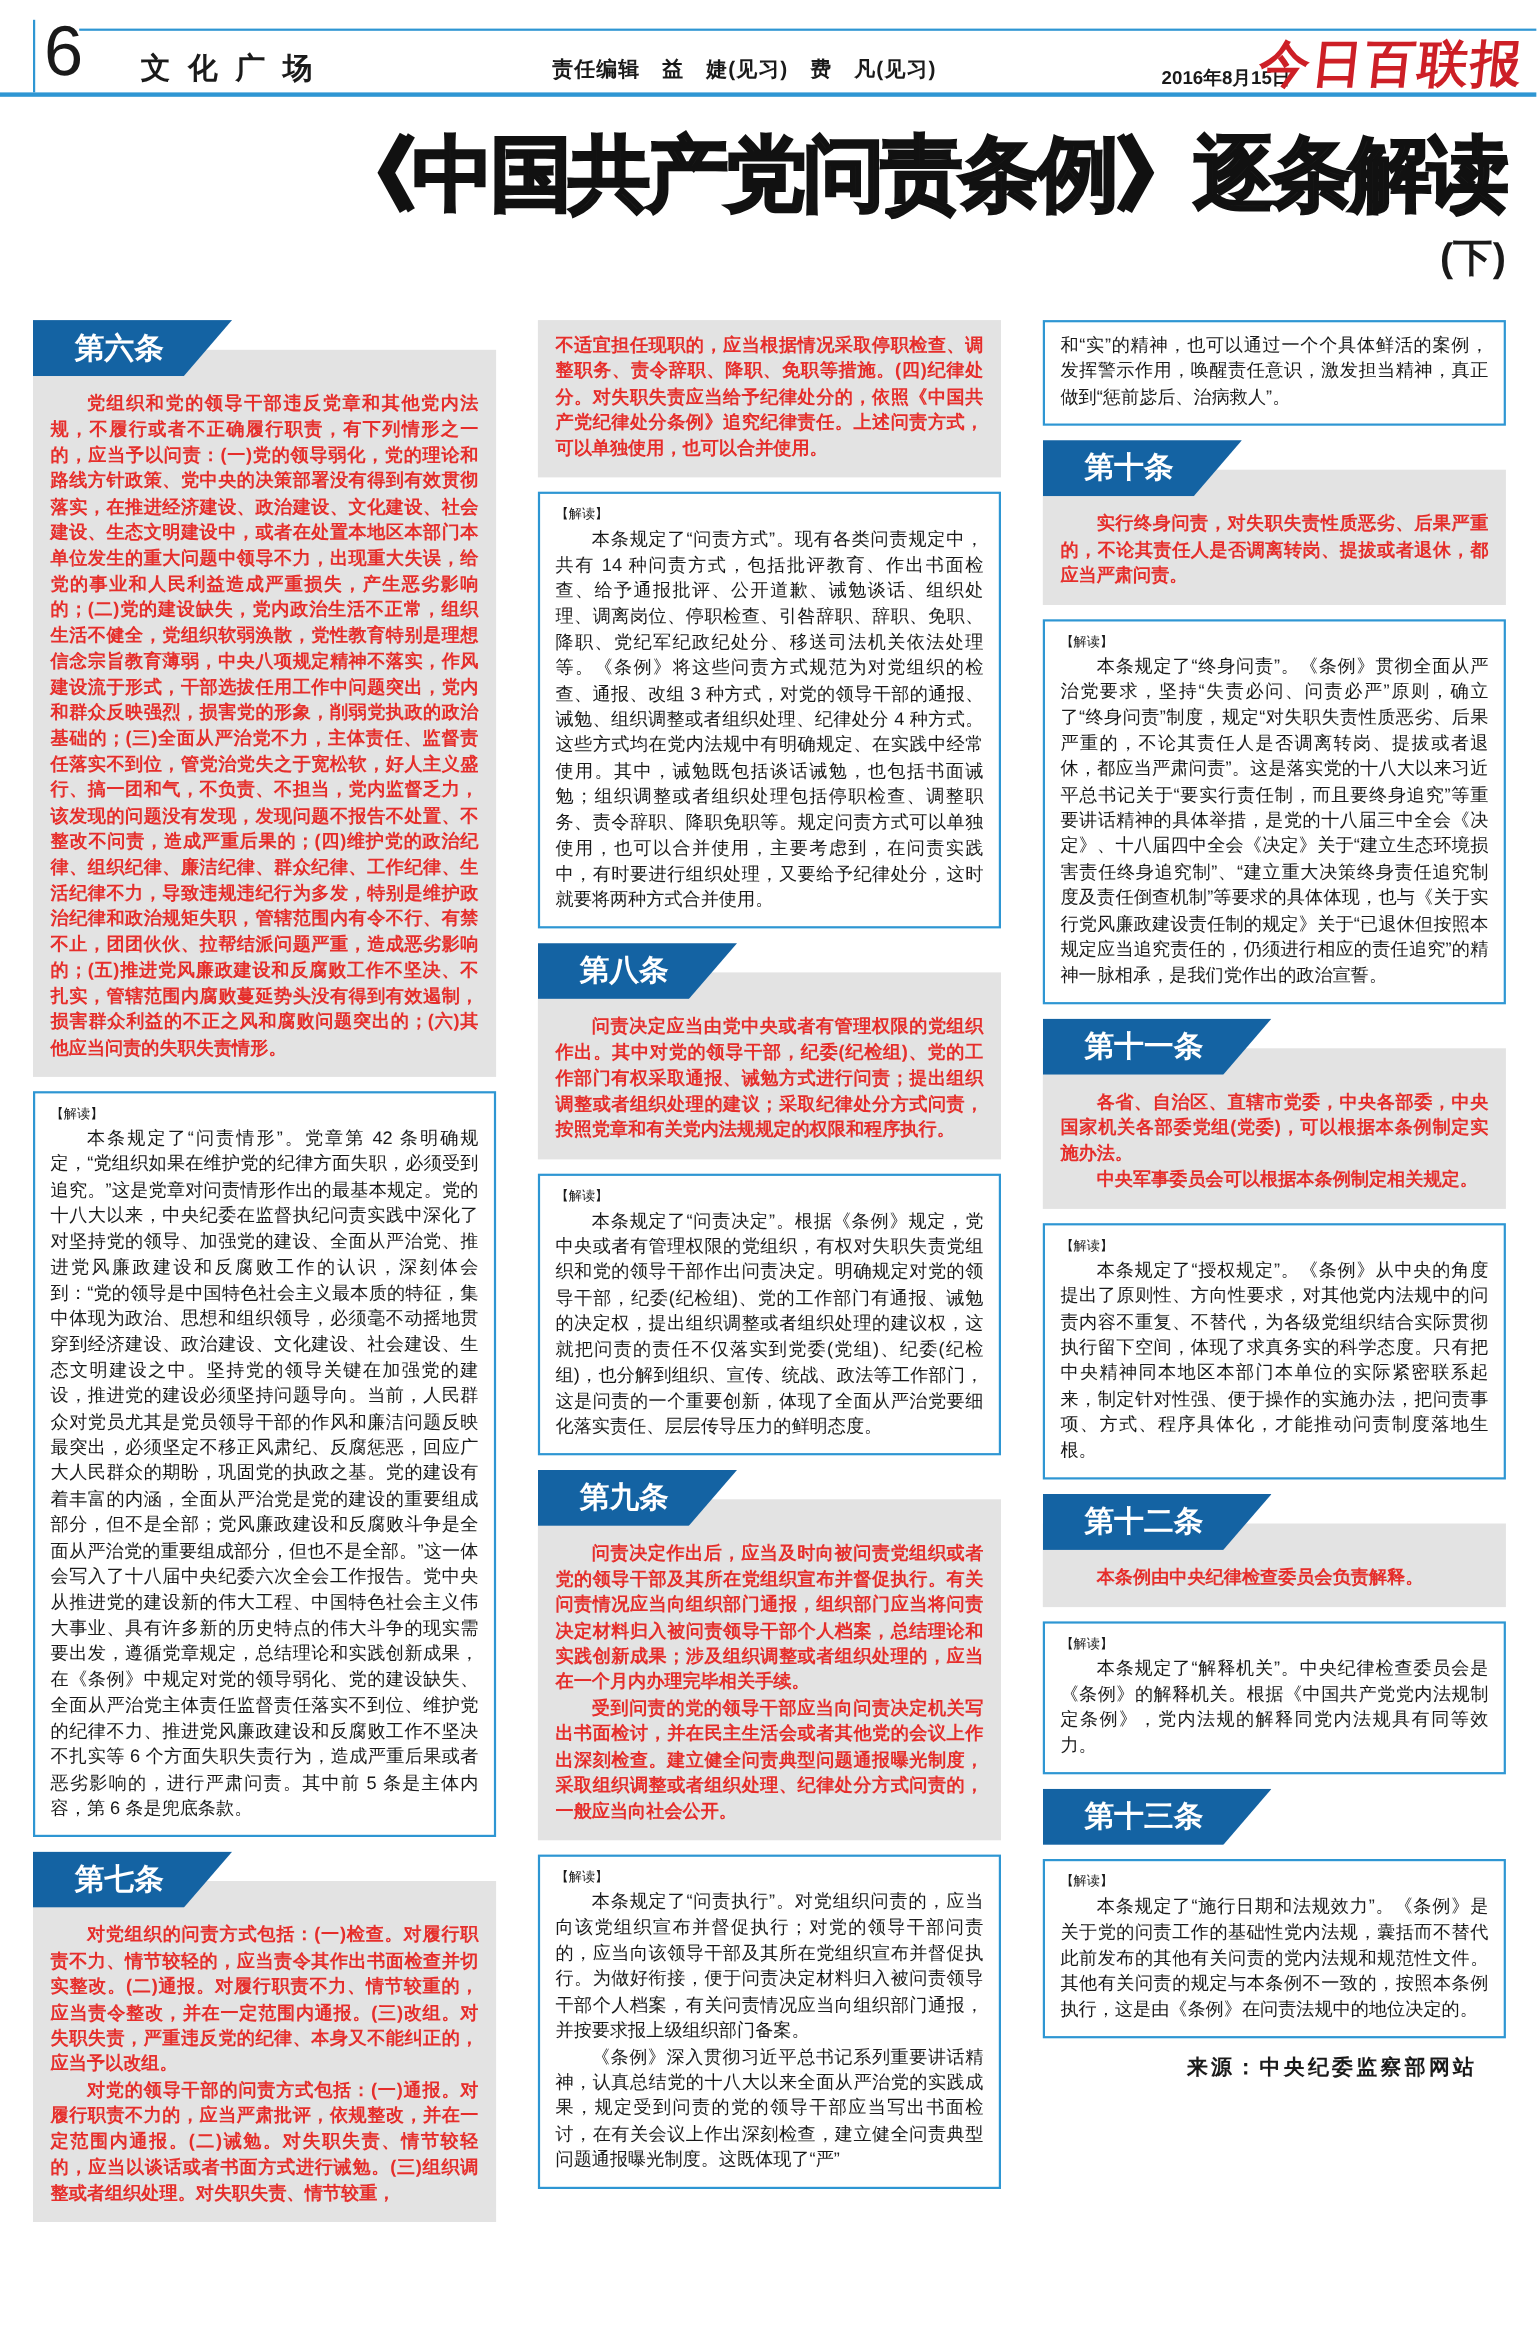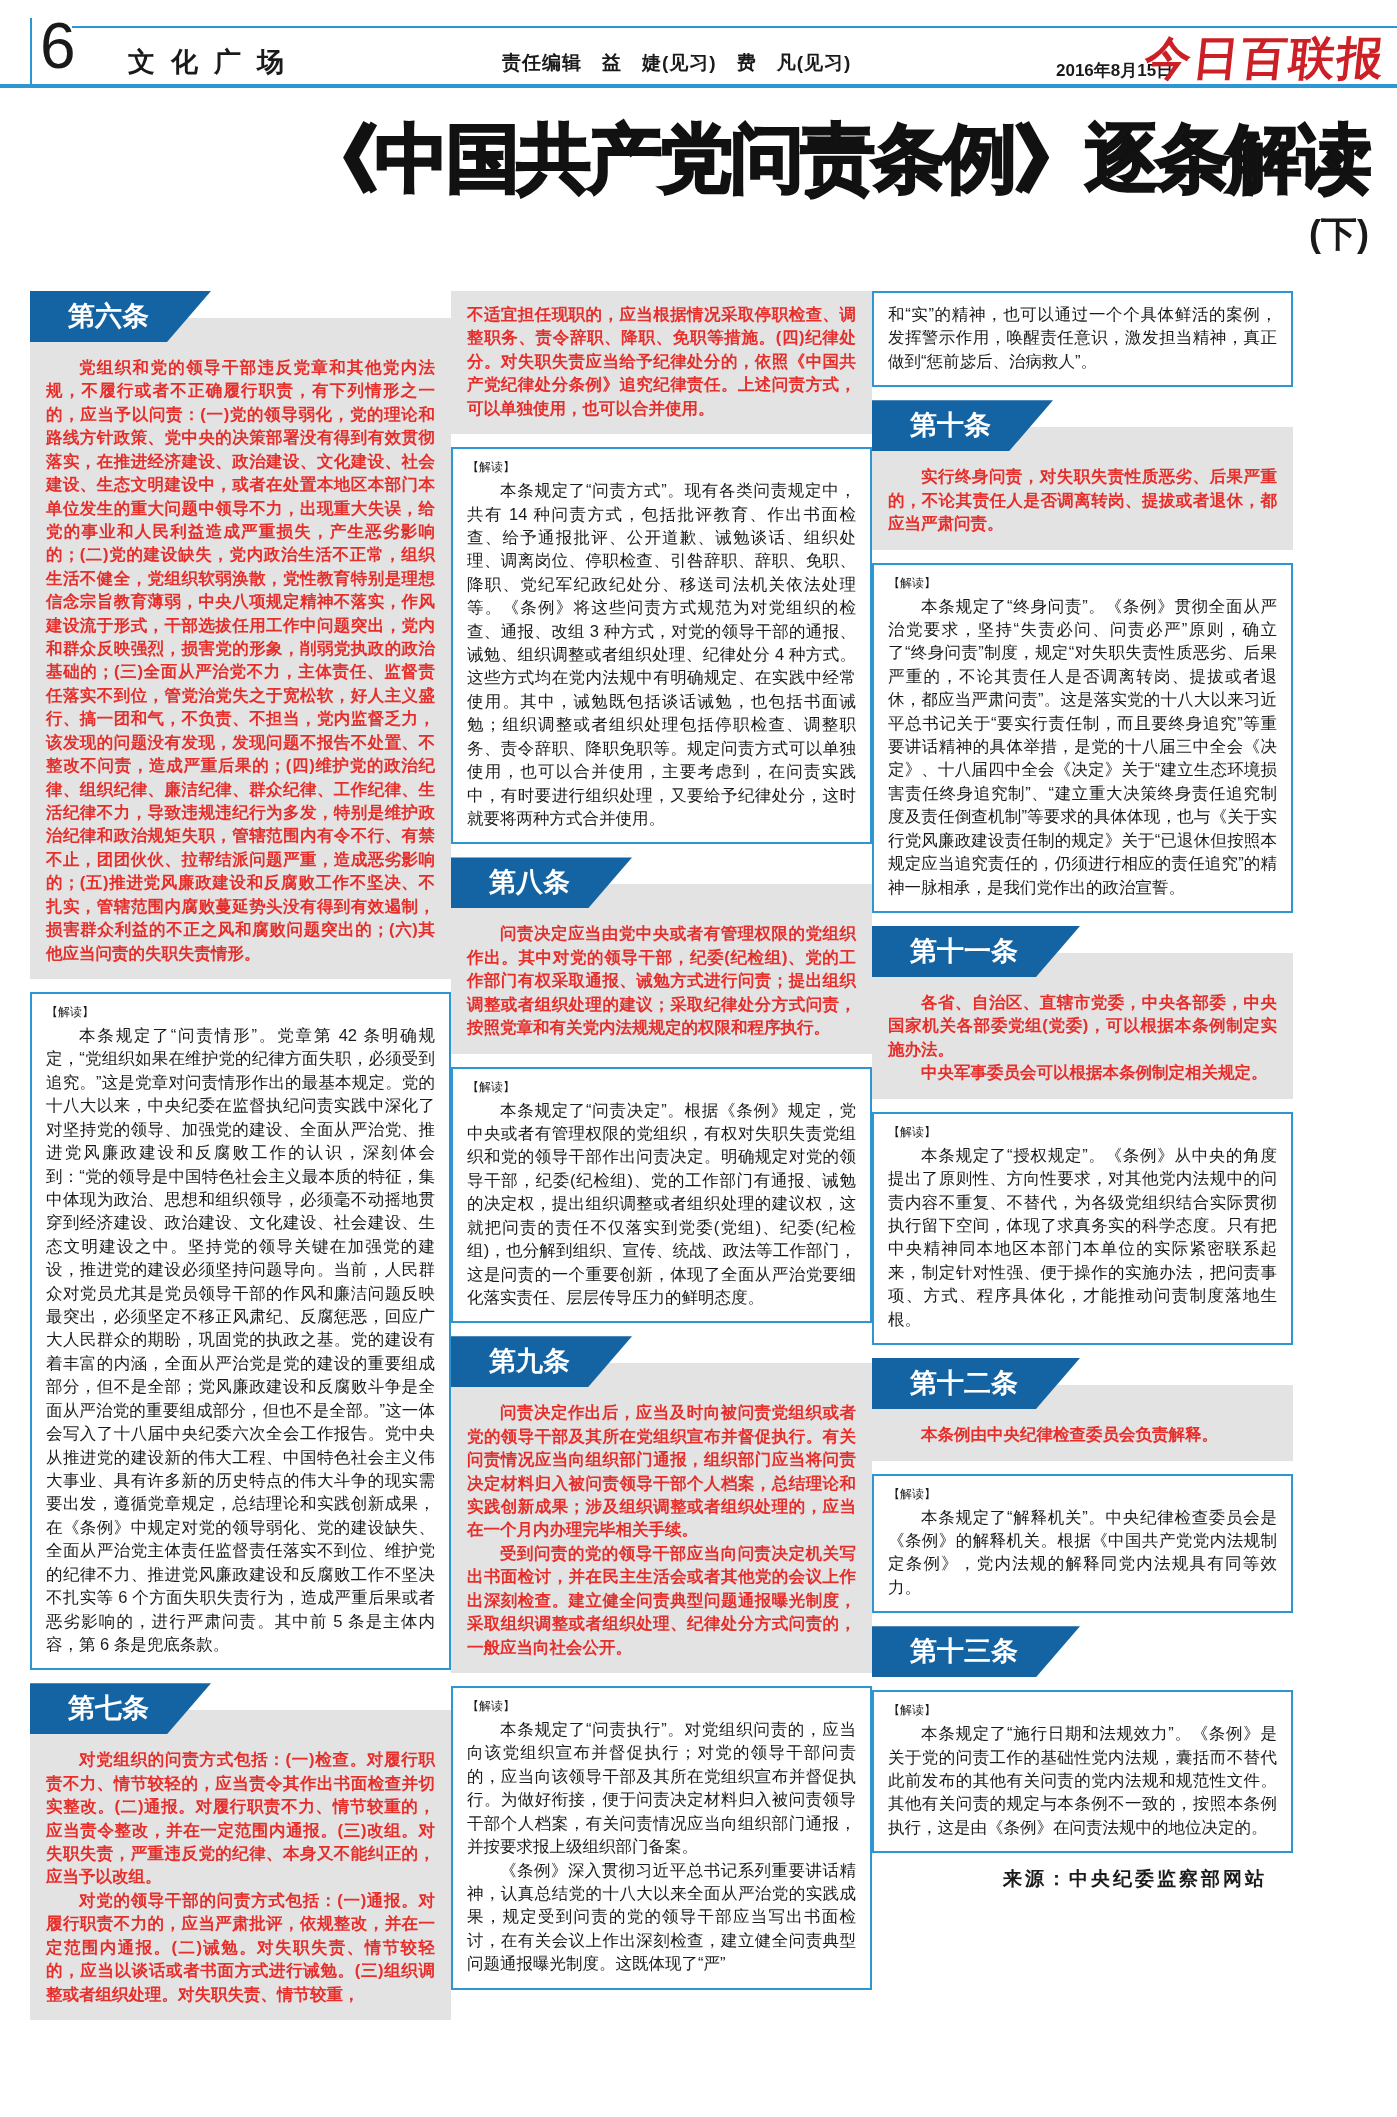--- a/index.html
+++ b/index.html
@@ -28,21 +28,21 @@
             font-size:46px;font-weight:900;color:var(--masthead-red);
             transform:skewX(-6deg);letter-spacing:2px;}
 
   
   .headline{display:flex;align-items:flex-end;padding:14px 28px 0 28px;flex-direction:column;}
   .headline-main{font-size:74px;font-weight:900;letter-spacing:-3px;white-space:nowrap;
                  -webkit-text-stroke:2.5px #111;}
   .headline-suffix{font-size:36px;font-weight:900;margin-left:2px;padding-bottom:8px;white-space:nowrap;}
 
   
-  .columns{display:flex;align-items:flex-start;padding:0 30px;margin-top:24px;}
+  .columns{display:flex;align-items:flex-start;gap:38px;padding:0 30px;margin-top:24px;}
   .col{width:421px;flex:0 0 421px;}
   .col > * + *{margin-top:13px;}
 
   .banner{display:inline-block;position:relative;z-index:2;background:var(--banner-blue);
           color:#fff;font-weight:900;font-size:27px;line-height:1;
           padding:12px 62px 12px 38px;
           clip-path:polygon(0 0,100% 0,calc(100% - 44px) 100%,0 100%);}
   .article-section .red-box{margin-top:-24px;padding-top:38px;}
 
   .red-box{background:var(--box-gray);padding:12px 16px 14px 16px;}

